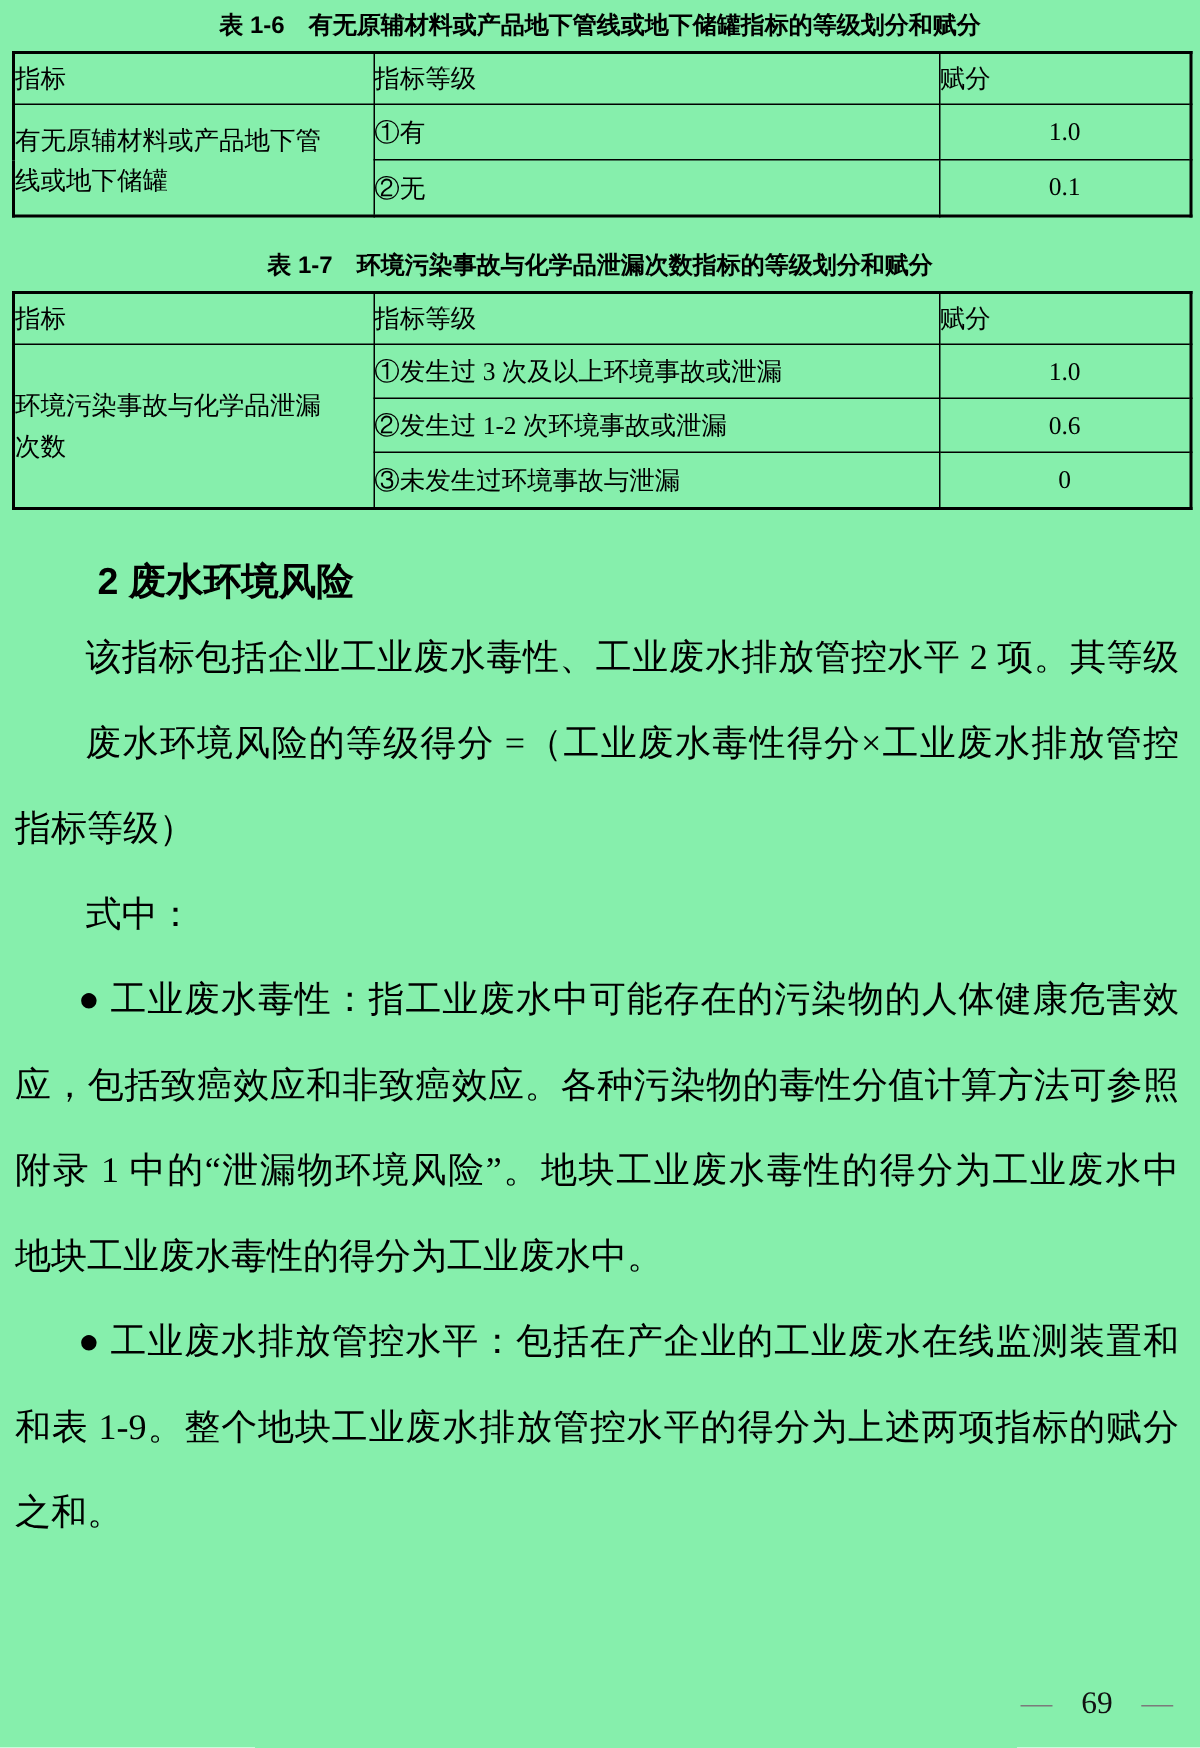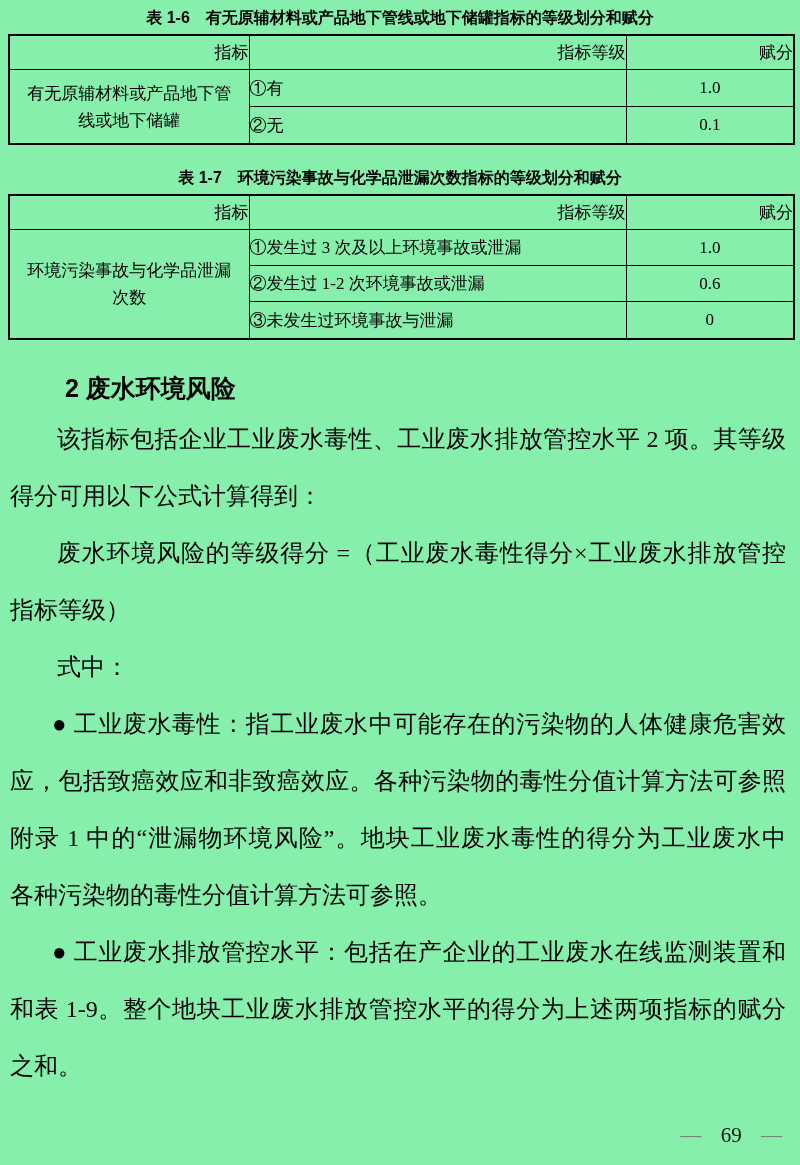--- a/index.html
+++ b/index.html
@@ -30,22 +30,22 @@
     border:2px solid #000;
     font-size:17px;
   }
   table.doc-table th,
   table.doc-table td{
     border:1px solid #000;
     padding:0;
     font-weight:400;
     overflow:hidden;
   }
-  table.doc-table th{height:33px;text-align:right;}
-  td.ind-cell{text-align:center;line-height:27px;}
+  table.doc-table th{height:33px;text-align:left;}
+  td.ind-cell{text-align:left;line-height:27px;}
   td.level-cell{text-align:left;padding-left:17px;}
   td.score-cell{text-align:center;font-family:"Liberation Serif","DejaVu Serif",serif;}
   .r36 td{height:36px;}
   .r35 td{height:35px;}
   .sec-heading{
     margin:33px 0 0 65px;
     font-size:25px;
     line-height:30px;
     font-weight:700;
     font-family:"Liberation Sans","DejaVu Sans",sans-serif;
@@ -142,28 +142,27 @@
       <td class="level-cell">③未发生过环境事故与泄漏</td>
       <td class="score-cell">0</td>
     </tr>
   </tbody>
     </table>
 
   <div class="sec-heading">2 废水环境风险</div>
 
   <div class="body-text">
     <div class="bl j ind2">该指标包括企业工业废水毒性、工业废水排放管控水平 2 项。其等级</div>
-    <div class="bl">得分可用以下公式计算得到：</div>
     <div class="bl j ind2">废水环境风险的等级得分 =（工业废水毒性得分×工业废水排放管控</div>
     <div class="bl">指标等级）</div>
     <div class="bl ind2">式中：</div>
     <div class="bl j indb">● 工业废水毒性：指工业废水中可能存在的污染物的人体健康危害效</div>
     <div class="bl j">应，包括致癌效应和非致癌效应。各种污染物的毒性分值计算方法可参照</div>
     <div class="bl j">附录 1 中的“泄漏物环境风险”。地块工业废水毒性的得分为工业废水中</div>
-    <div class="bl">各种污染物的毒性分值计算方法可参照。</div>
+    <div class="bl">地块工业废水毒性的得分为工业废水中。</div>
     <div class="bl j indb">● 工业废水排放管控水平：包括在产企业的工业废水在线监测装置和</div>
     <div class="bl j">和表 1-9。整个地块工业废水排放管控水平的得分为上述两项指标的赋分</div>
     <div class="bl">之和。</div>
   </div>
 
   <div class="footer">
     <span class="dash">—</span>
     <span class="num">69</span>
     <span class="dash">—</span>
   </div>

